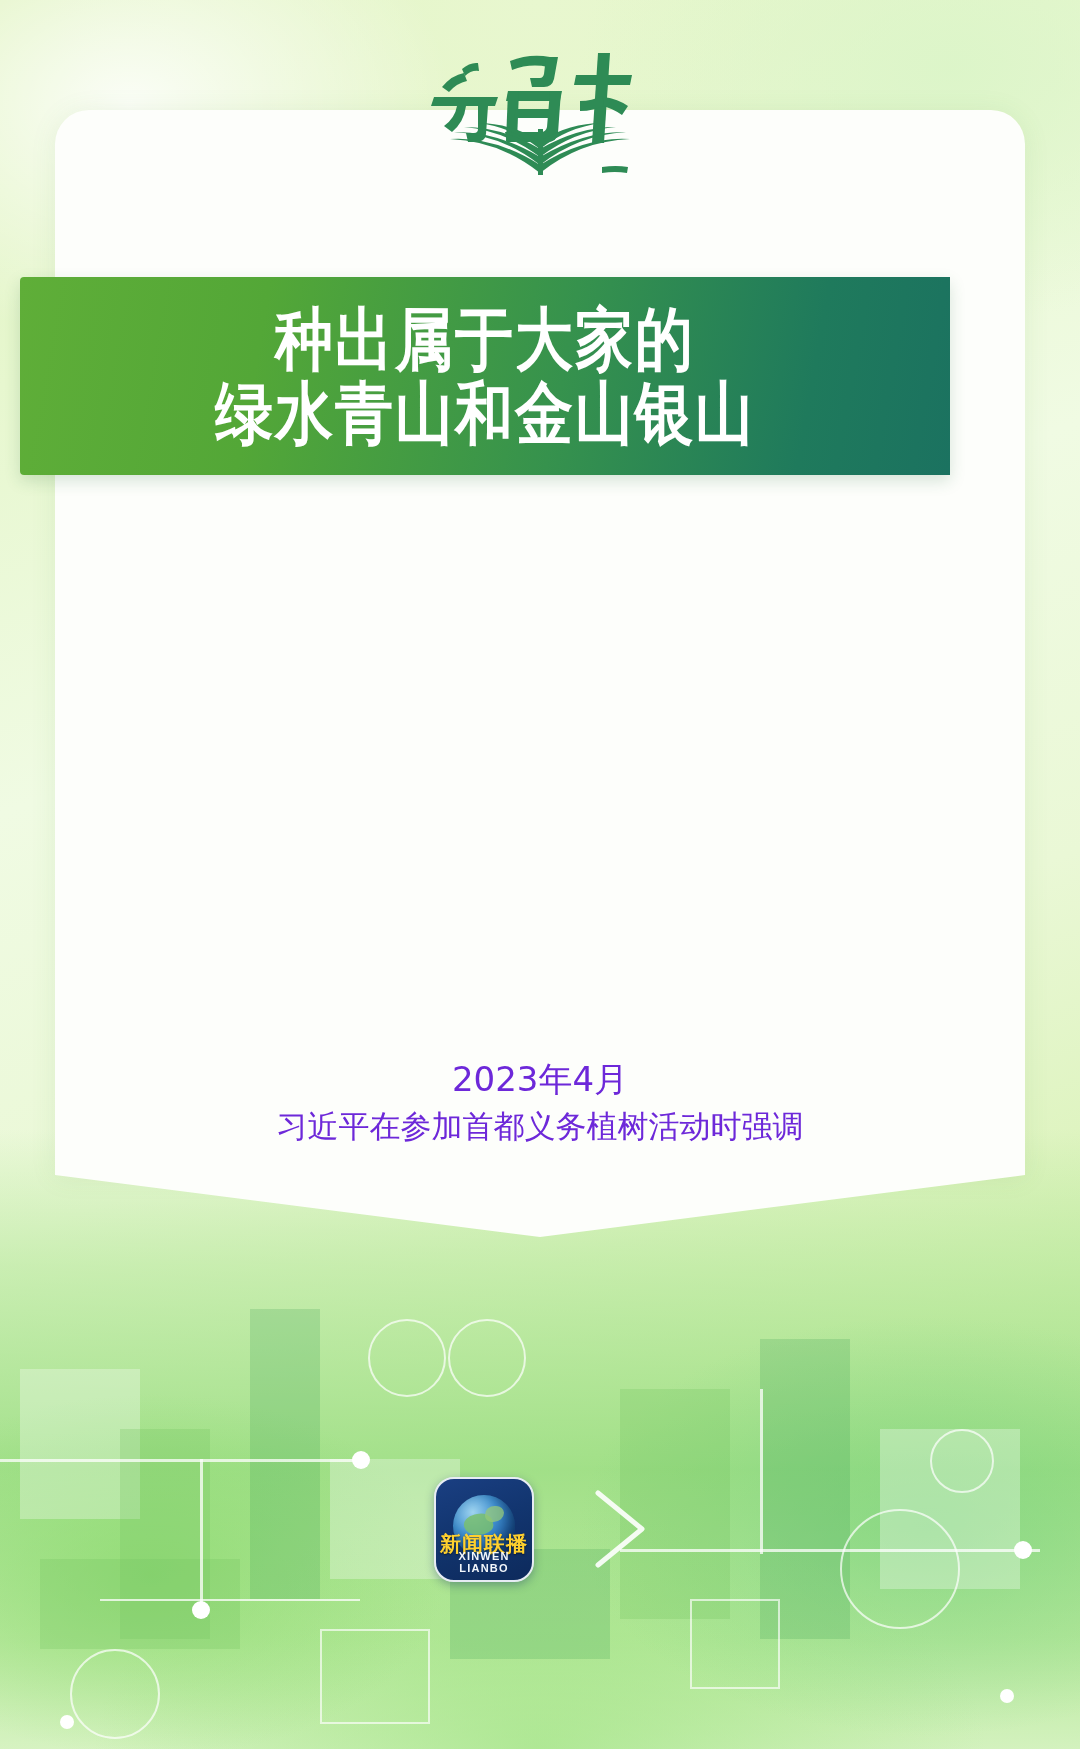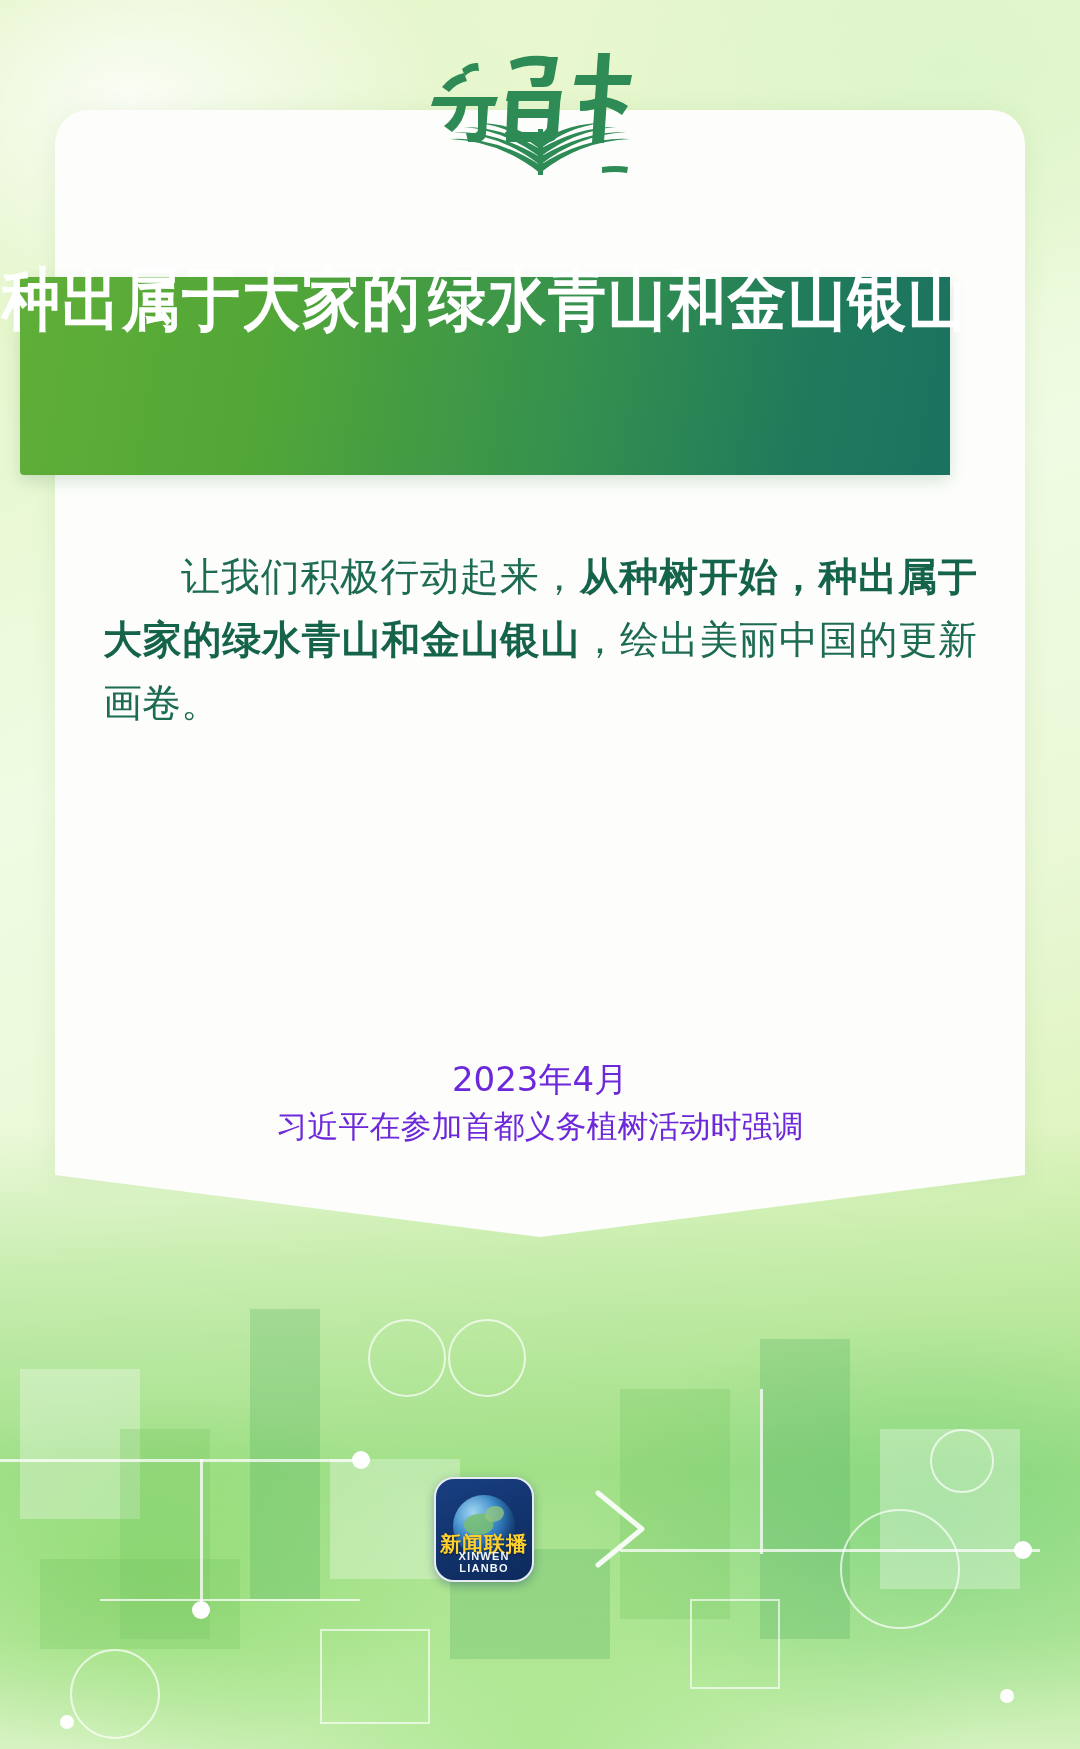--- a/index.html
+++ b/index.html
@@ -64,22 +64,22 @@
   }
   .logo-svg { display:block; }
   .logo-text-hidden { position:absolute; width:1px; height:1px; overflow:hidden; opacity:0; }
 
   
   .banner {
     position:absolute; left:20px; top:277px;
     width:930px; height:198px;
     background:linear-gradient(100deg,#5fae38 0%, #53a737 26%, #36924d 58%, #1f7a5c 84%, #1b7260 100%);
     border-radius:4px 0 0 4px;
-    display:flex; flex-direction:row;
-    justify-content:center;
+    display:flex; flex-direction:column;
+    align-items:center; justify-content:center;
     gap:6px;
     box-shadow:0 6px 16px rgba(40,110,60,.18);
   }
   .banner-line {
     color:#fff;
     font-family:"DejaVu Sans","Liberation Sans",sans-serif;
     font-weight:bold;
     font-size:58px;
     letter-spacing:2px;
     line-height:1.18;
@@ -242,21 +242,20 @@
   </svg>
   <span class="logo-text-hidden">学习卡</span>
 </div>
 
 <div class="banner">
   <div class="banner-line">种出属于大家的</div>
   <div class="banner-line">绿水青山和金山银山</div>
 </div>
 
 <div class="body-wrap">
-  <p class="para" id="para-2"><span>让我们积极行动起来，</span><b>从种树开始，种出属于大家的绿水青山和金山银山</b><span>，绘出美丽中国的更新画卷。</span></p>
 </div>
 
 <div class="attrib">
   <div class="d1">2023年4月</div>
   <div class="d2">习近平在参加首都义务植树活动时强调</div>
 </div>
 
 <div class="news-logo">
   <div class="globe"></div>
   <div class="news-cn">新闻联播</div>

